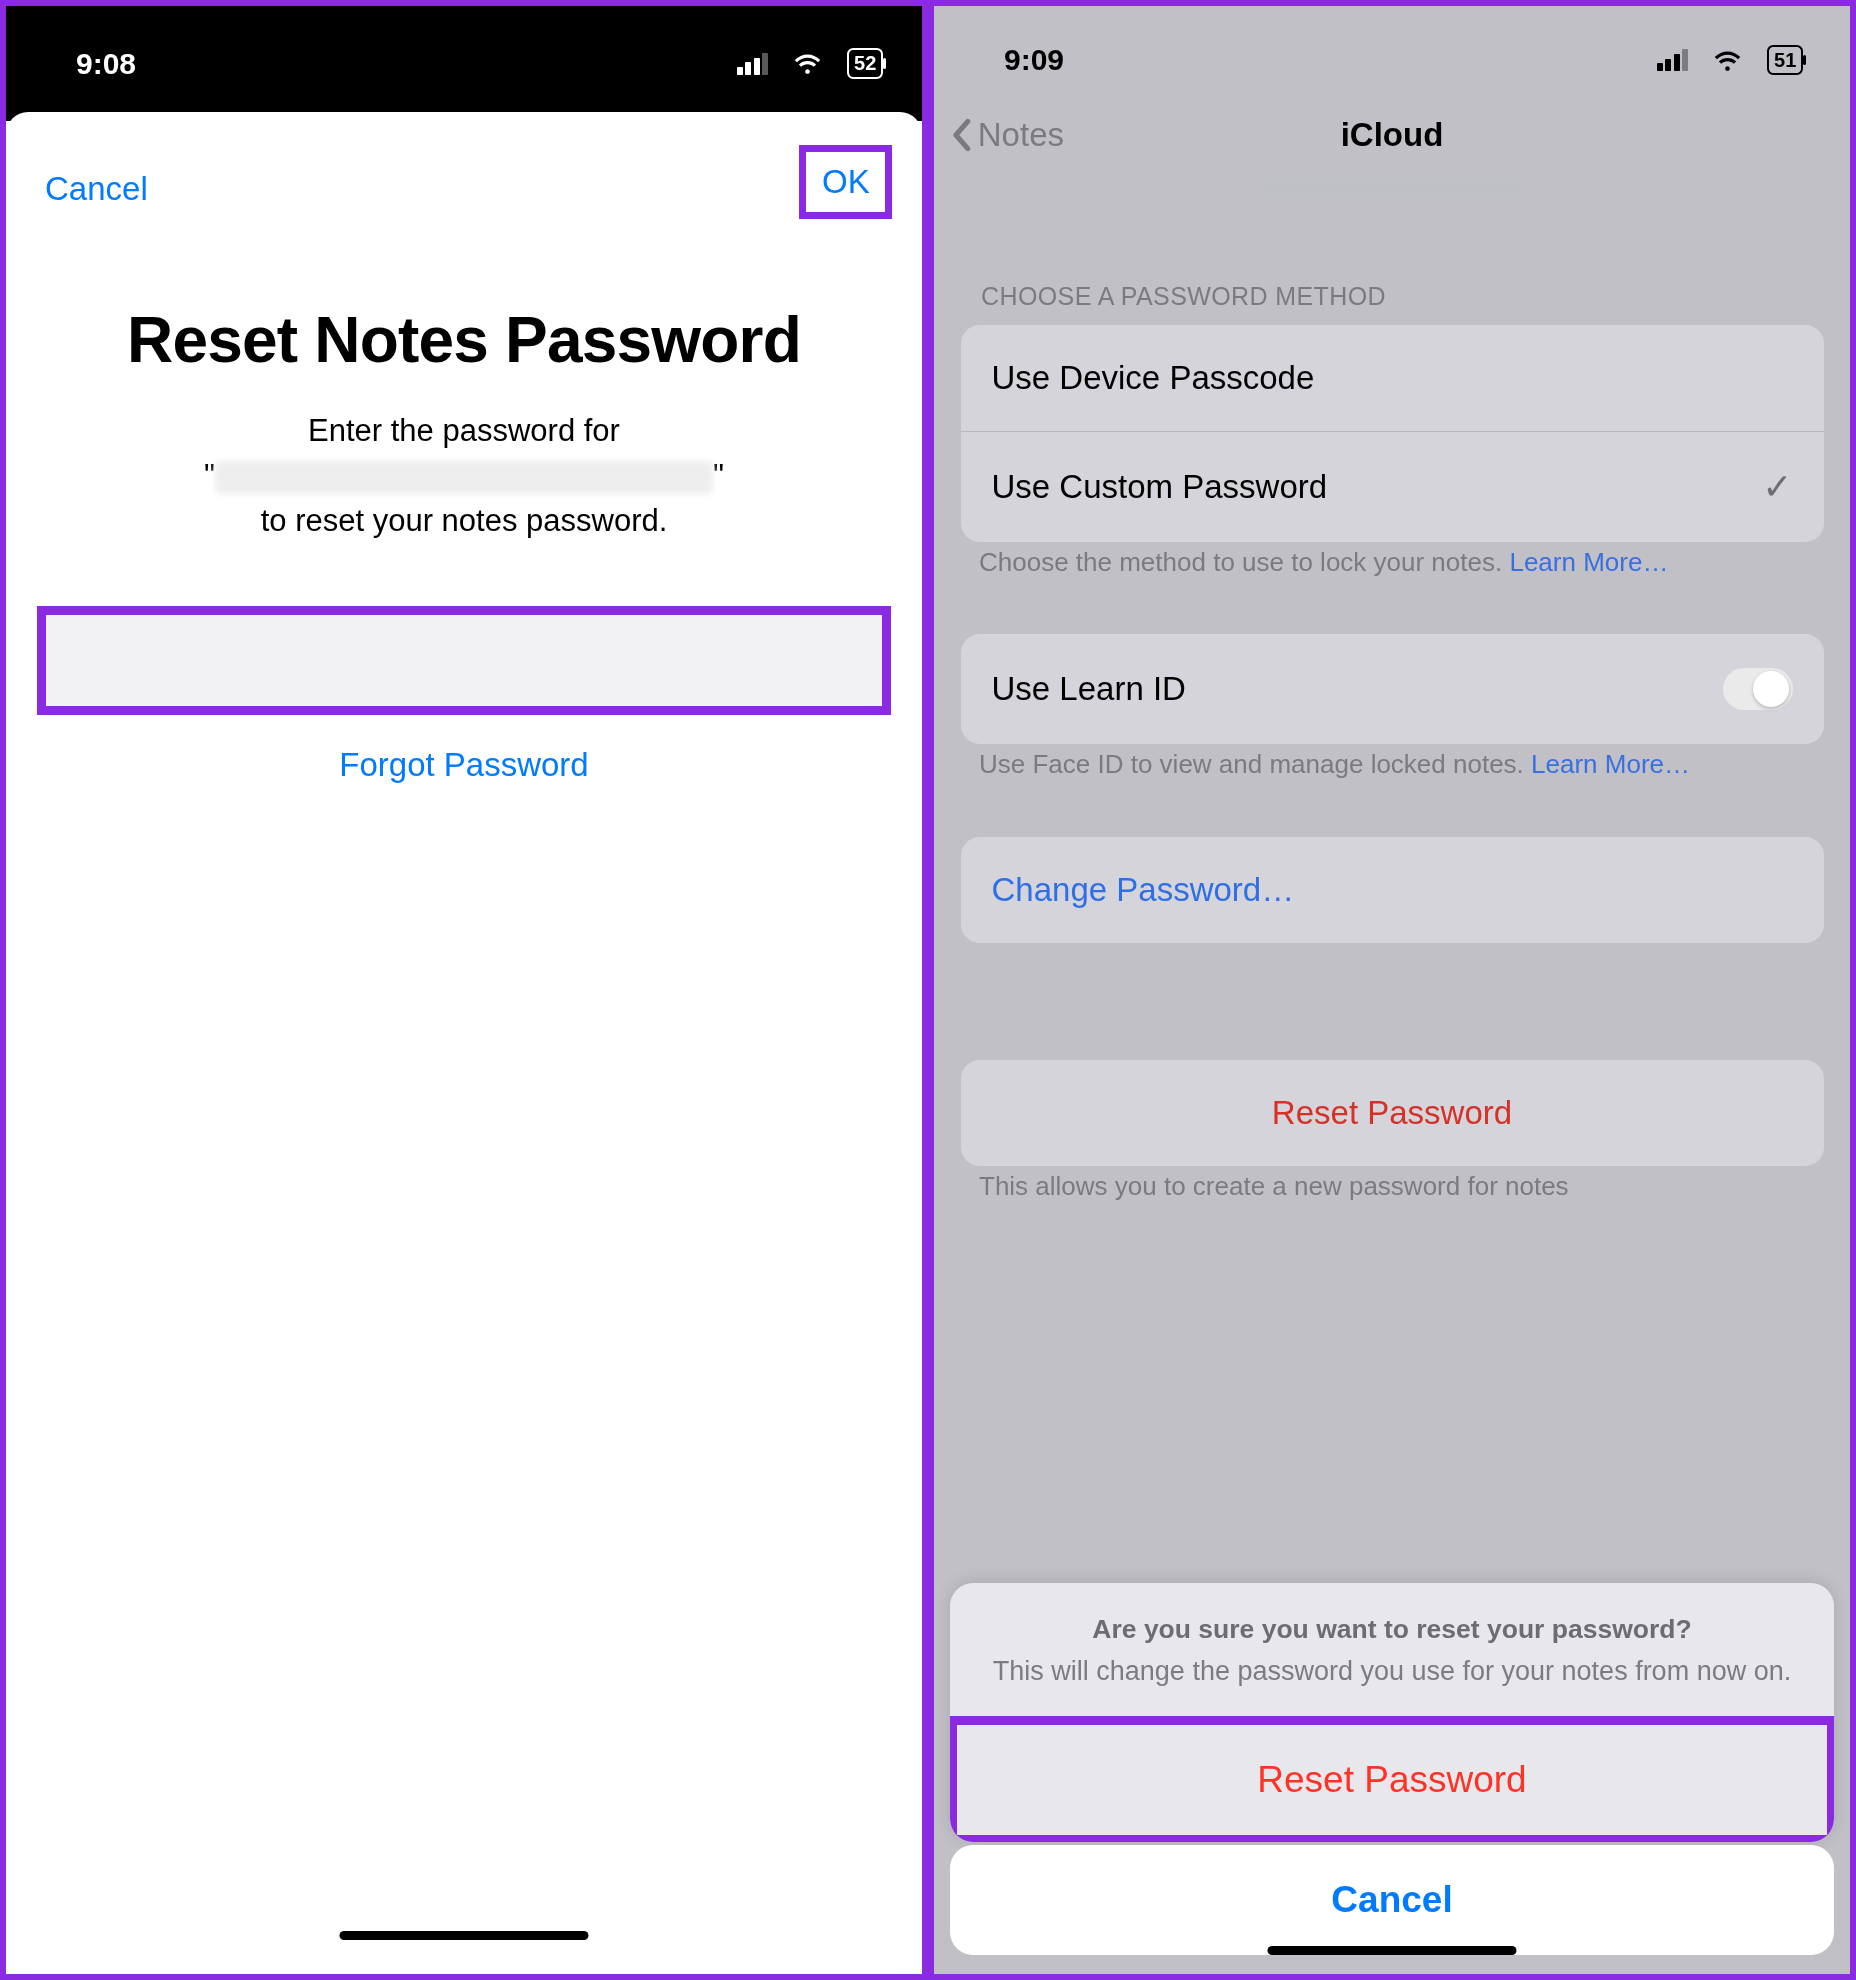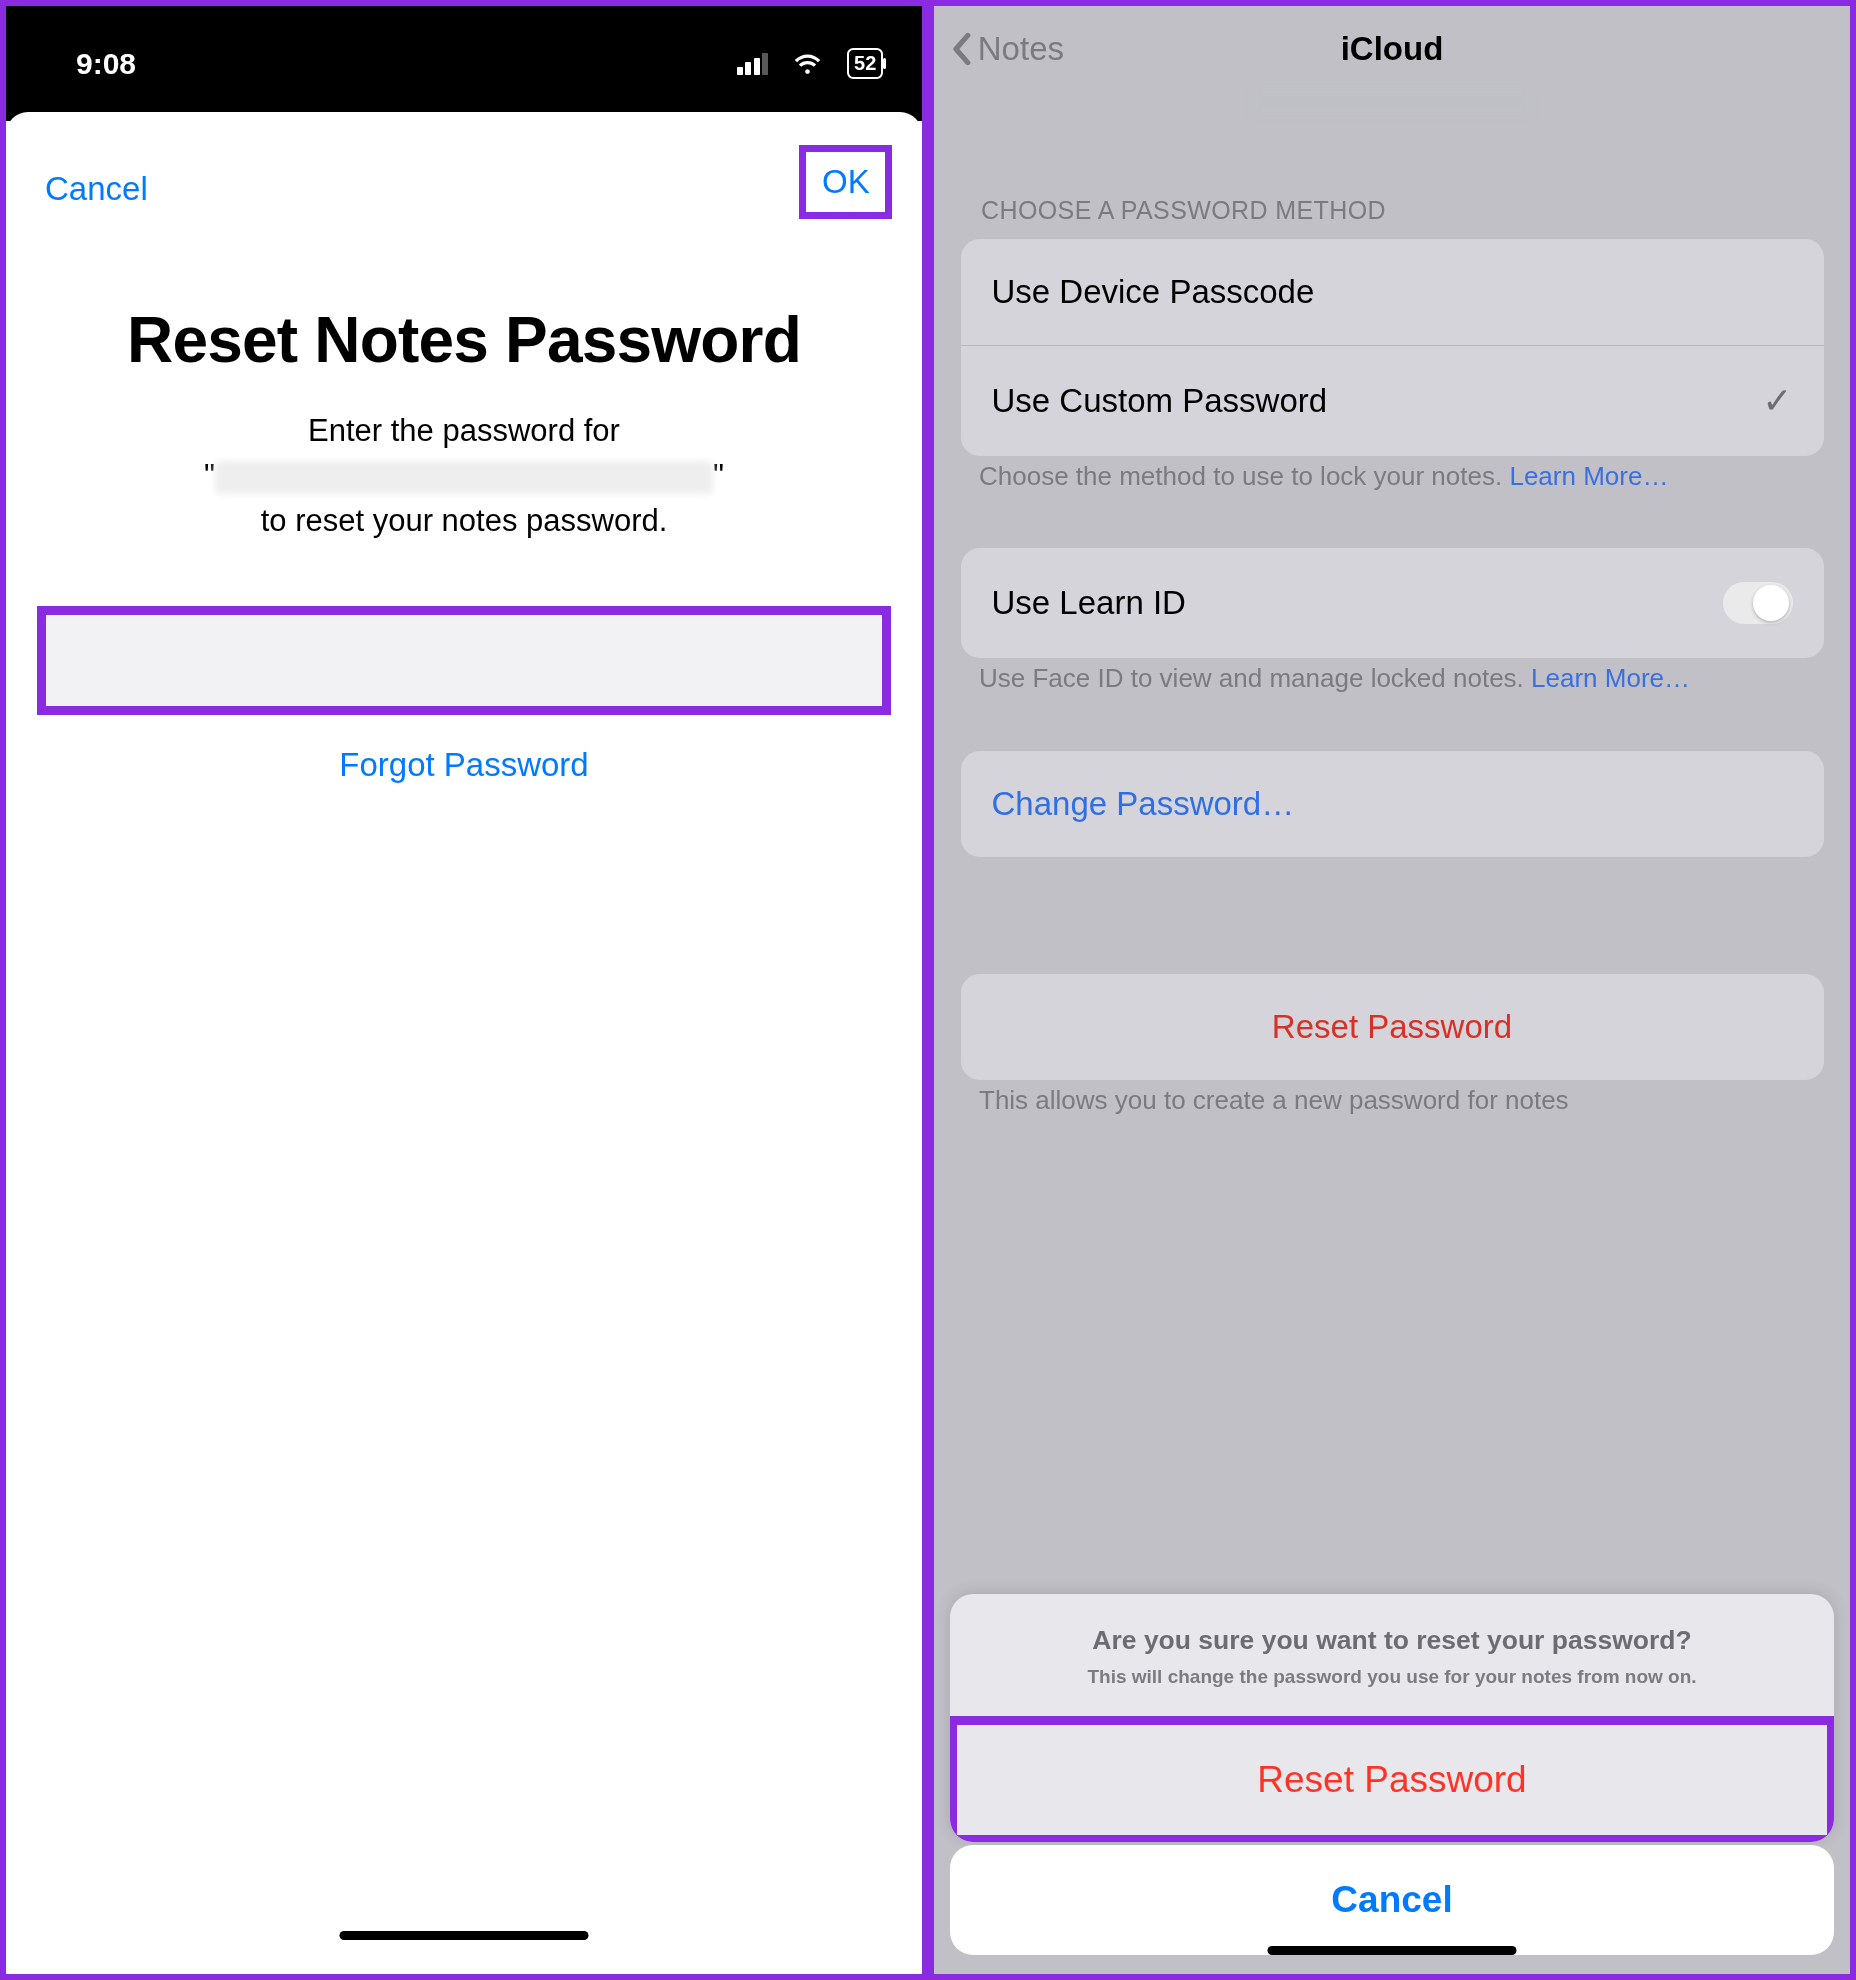--- a/index.html
+++ b/index.html
@@ -152,21 +152,21 @@
   }
   .destructive { color:#d63027; justify-content:center; }
   .primary-link { color:#2f6fe6; }
   .sheet2 {
     position:absolute; left:15.6px; right:15.6px; bottom:18.7px;
     background:#e8e7ec; border-radius:23px; overflow:hidden;
     box-shadow:0 -1.6px 15.6px rgba(0,0,0,.12);
   }
   .sheet2-head { text-align:center; padding:31px 39px 26.5px 39px; }
   .sheet2-head .h { font-size:26.5px; color:#6c6c72; font-weight:600; margin-bottom:7.8px;}
-  .sheet2-head .s { font-size:19px; color:#7b7b81; line-height:1.4;font-weight:bold;}
+  .sheet2-head .s { font-size:27px; color:#7b7b81; line-height:1.4;}
   .sheet2-action {
     border-top:1.6px solid #cfced6;
     text-align:center; font-size:37px; color:#ff3226;
     padding:34px 0; font-weight:400;
     border:9.3px solid #8a2be2;
     margin:-1.6px;
     background:#e8e7ec;
   }
   .sheet2-cancel {
     margin:17px 15.6px 18.7px 15.6px; background:#fff;
@@ -223,20 +223,39 @@
       <input type="password" class="pw-input" placeholder="" style="">
     </div>
 
     <div class="forgot">Forgot Password</div>
 
     <div class="home-indicator"></div>
   </div>
 </div>
 
 <div class="panel panel-right">
+  <div class="status-bar">
+    <span>9:09</span>
+    <div class="status-icons">
+      <span class="signal-dots">
+          <span></span>
+          <span></span>
+          <span></span>
+          <span></span>
+        </span>
+      <span class="wifi-icon">
+        <svg viewBox="0 0 24 24" fill="currentColor">
+            <path d="M12 20c1 0 1.8-.8 1.8-1.8S13 16.4 12 16.4s-1.8.8-1.8 1.8S11 20 12 20zm-4.9-5.5c1.3-1.3 3-2 4.9-2s3.6.7 4.9 2l1.8-1.8C16.9 10.9 14.5 10 12 10s-4.9.9-6.7 2.7l1.8 1.8zM2.1 9.3l1.8 1.8C6.1 8.9 8.9 7.6 12 7.6s5.9 1.3 8.1 3.5l1.8-1.8C19.1 6.5 15.7 5 12 5S4.9 6.5 2.1 9.3z"></path>
+          </svg>
+      </span>
+      <span class="battery">
+          <span>51</span>
+        </span>
+    </div>
+  </div>
 
   <div class="nav2">
     <div class="back-area">
       <svg class="chevron" viewBox="0 0 12 20" fill="none">
           <path d="M10 2 3 10l7 8" stroke="#7a7a80" stroke-width="3" stroke-linecap="round" stroke-linejoin="round"></path>
         </svg>
       <span>Notes</span>
     </div>
     <span class="nav2-title">iCloud</span>
   </div>

